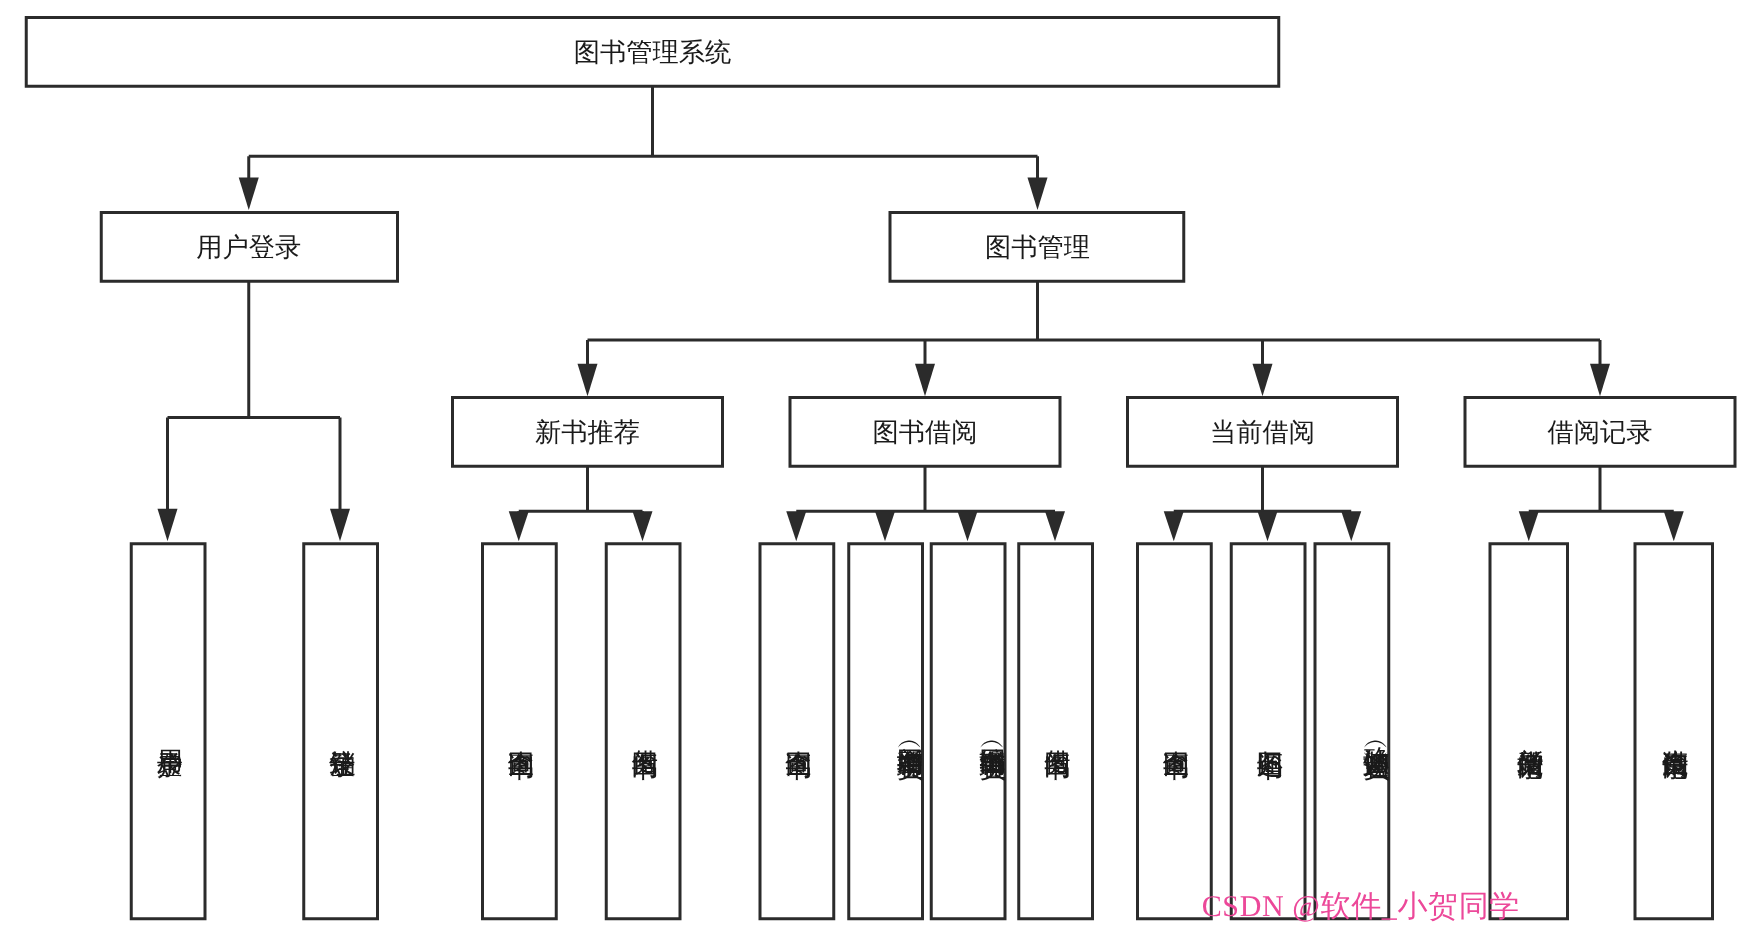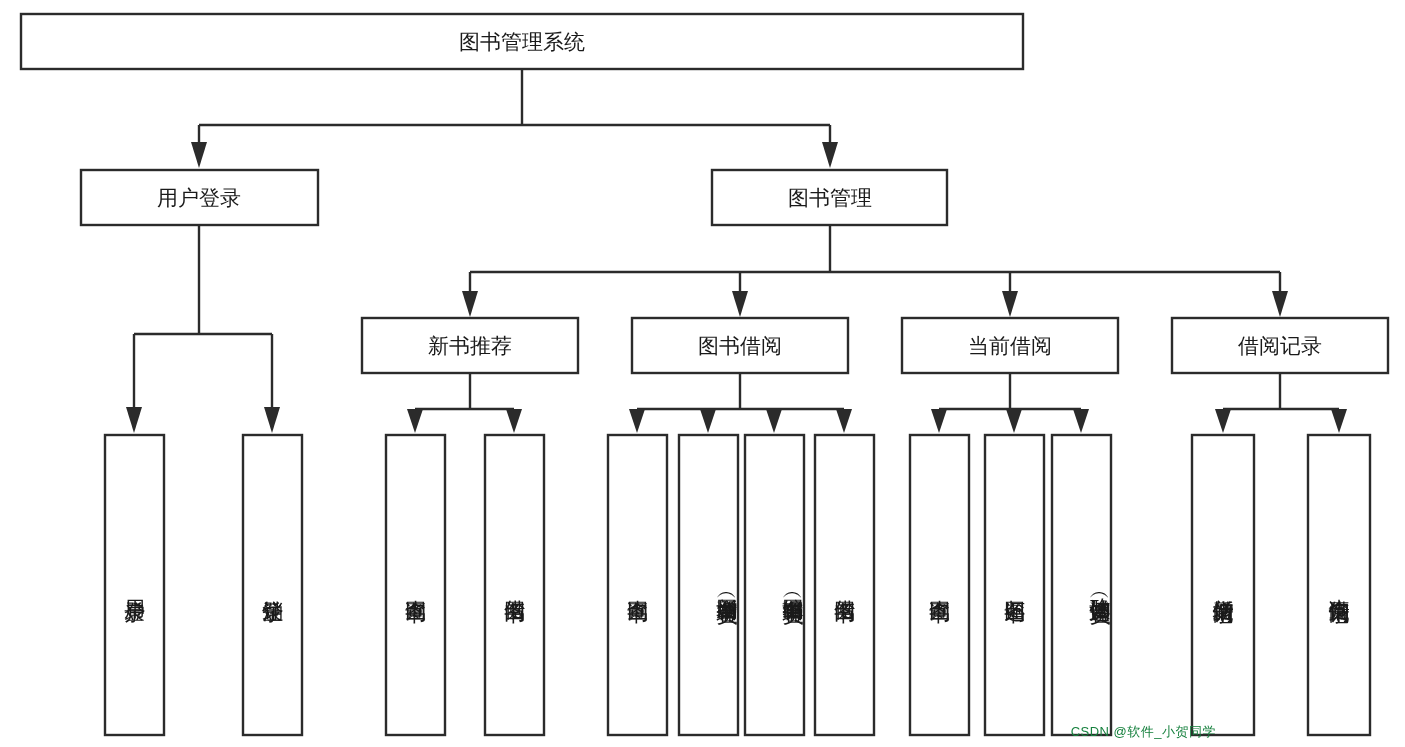--- a/index.html
+++ b/index.html
@@ -70,23 +70,23 @@
     align-items: center;
     justify-content: center;
     text-align: center;
     pointer-events: none;
     user-select: none;
   }
   .watermark {
     position: absolute;
     right: 8px;
     bottom: 6px;
-    font-family: Liberation Sans, sans-serif;
-    font-size: 13px;
-    color: #15803d;
+    font-family: Liberation Serif, serif;
+    font-size: 24px;
+    color: #ec4899;
     letter-spacing: 0.5px;
     white-space: nowrap;
   }
 </style>
 </head>
 <body>
 
 <div id="diagram-root">
 
   <svg class="diagram-canvas" viewBox="0 0 1405 747">

